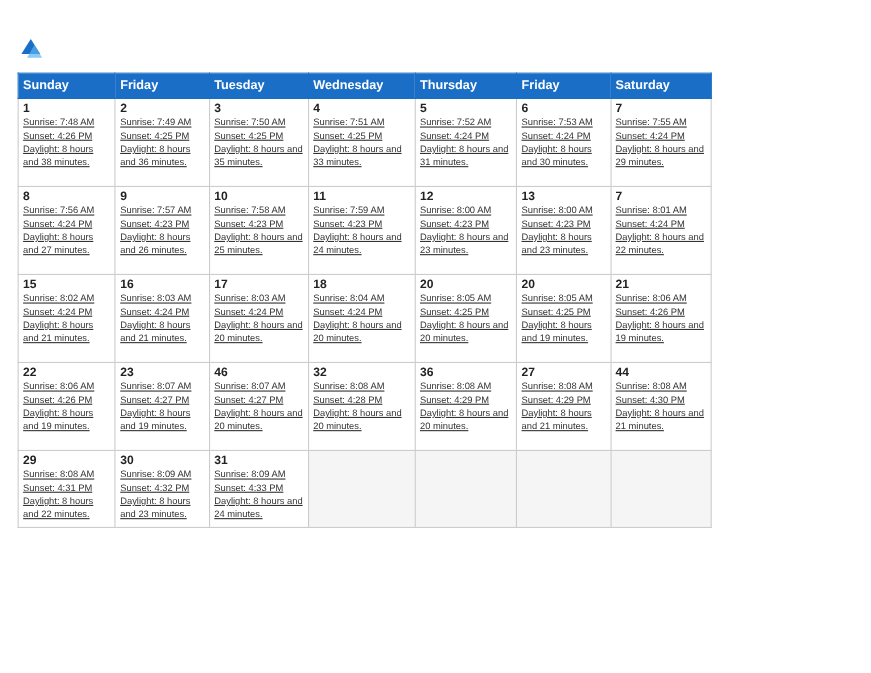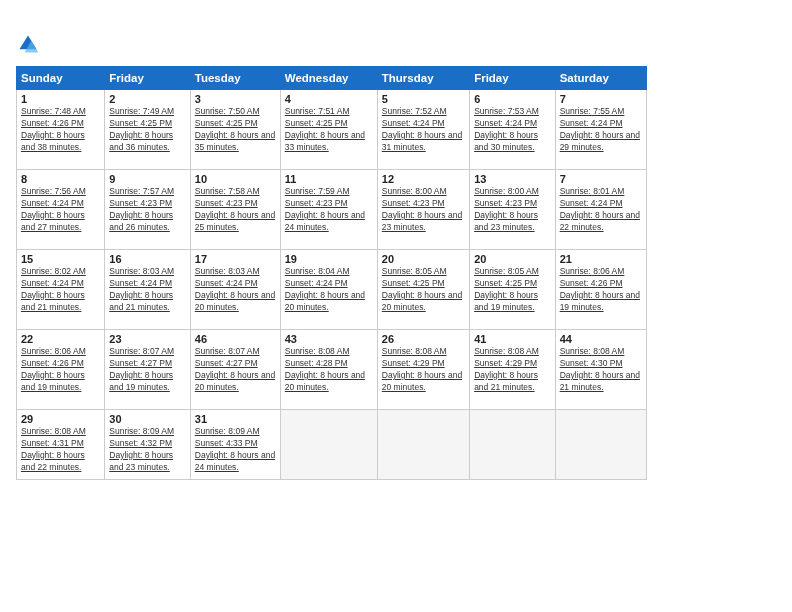--- a/index.html
+++ b/index.html
@@ -203,21 +203,21 @@
           </td>
           <td>
             <span class="day-num">16</span>
             <div class="day-info">Sunrise: 8:03 AM<br>Sunset: 4:24 PM<br>Daylight: 8 hours and 21 minutes.</div>
           </td>
           <td>
             <span class="day-num">17</span>
             <div class="day-info">Sunrise: 8:03 AM<br>Sunset: 4:24 PM<br>Daylight: 8 hours and 20 minutes.</div>
           </td>
           <td>
-            <span class="day-num">19</span>
+            <span class="day-num">18</span>
             <div class="day-info">Sunrise: 8:04 AM<br>Sunset: 4:24 PM<br>Daylight: 8 hours and 20 minutes.</div>
           </td>
           <td>
             <span class="day-num">20</span>
             <div class="day-info">Sunrise: 8:05 AM<br>Sunset: 4:25 PM<br>Daylight: 8 hours and 20 minutes.</div>
           </td>
           <td>
             <span class="day-num">20</span>
             <div class="day-info">Sunrise: 8:05 AM<br>Sunset: 4:25 PM<br>Daylight: 8 hours and 19 minutes.</div>
           </td>
@@ -233,29 +233,29 @@
           </td>
           <td>
             <span class="day-num">23</span>
             <div class="day-info">Sunrise: 8:07 AM<br>Sunset: 4:27 PM<br>Daylight: 8 hours and 19 minutes.</div>
           </td>
           <td>
             <span class="day-num">46</span>
             <div class="day-info">Sunrise: 8:07 AM<br>Sunset: 4:27 PM<br>Daylight: 8 hours and 20 minutes.</div>
           </td>
           <td>
-            <span class="day-num">43</span>
+            <span class="day-num">32</span>
             <div class="day-info">Sunrise: 8:08 AM<br>Sunset: 4:28 PM<br>Daylight: 8 hours and 20 minutes.</div>
           </td>
           <td>
-            <span class="day-num">26</span>
+            <span class="day-num">36</span>
             <div class="day-info">Sunrise: 8:08 AM<br>Sunset: 4:29 PM<br>Daylight: 8 hours and 20 minutes.</div>
           </td>
           <td>
-            <span class="day-num">41</span>
+            <span class="day-num">27</span>
             <div class="day-info">Sunrise: 8:08 AM<br>Sunset: 4:29 PM<br>Daylight: 8 hours and 21 minutes.</div>
           </td>
           <td>
             <span class="day-num">44</span>
             <div class="day-info">Sunrise: 8:08 AM<br>Sunset: 4:30 PM<br>Daylight: 8 hours and 21 minutes.</div>
           </td>
         </tr>
         <tr>
           <td>
             <span class="day-num">29</span>

